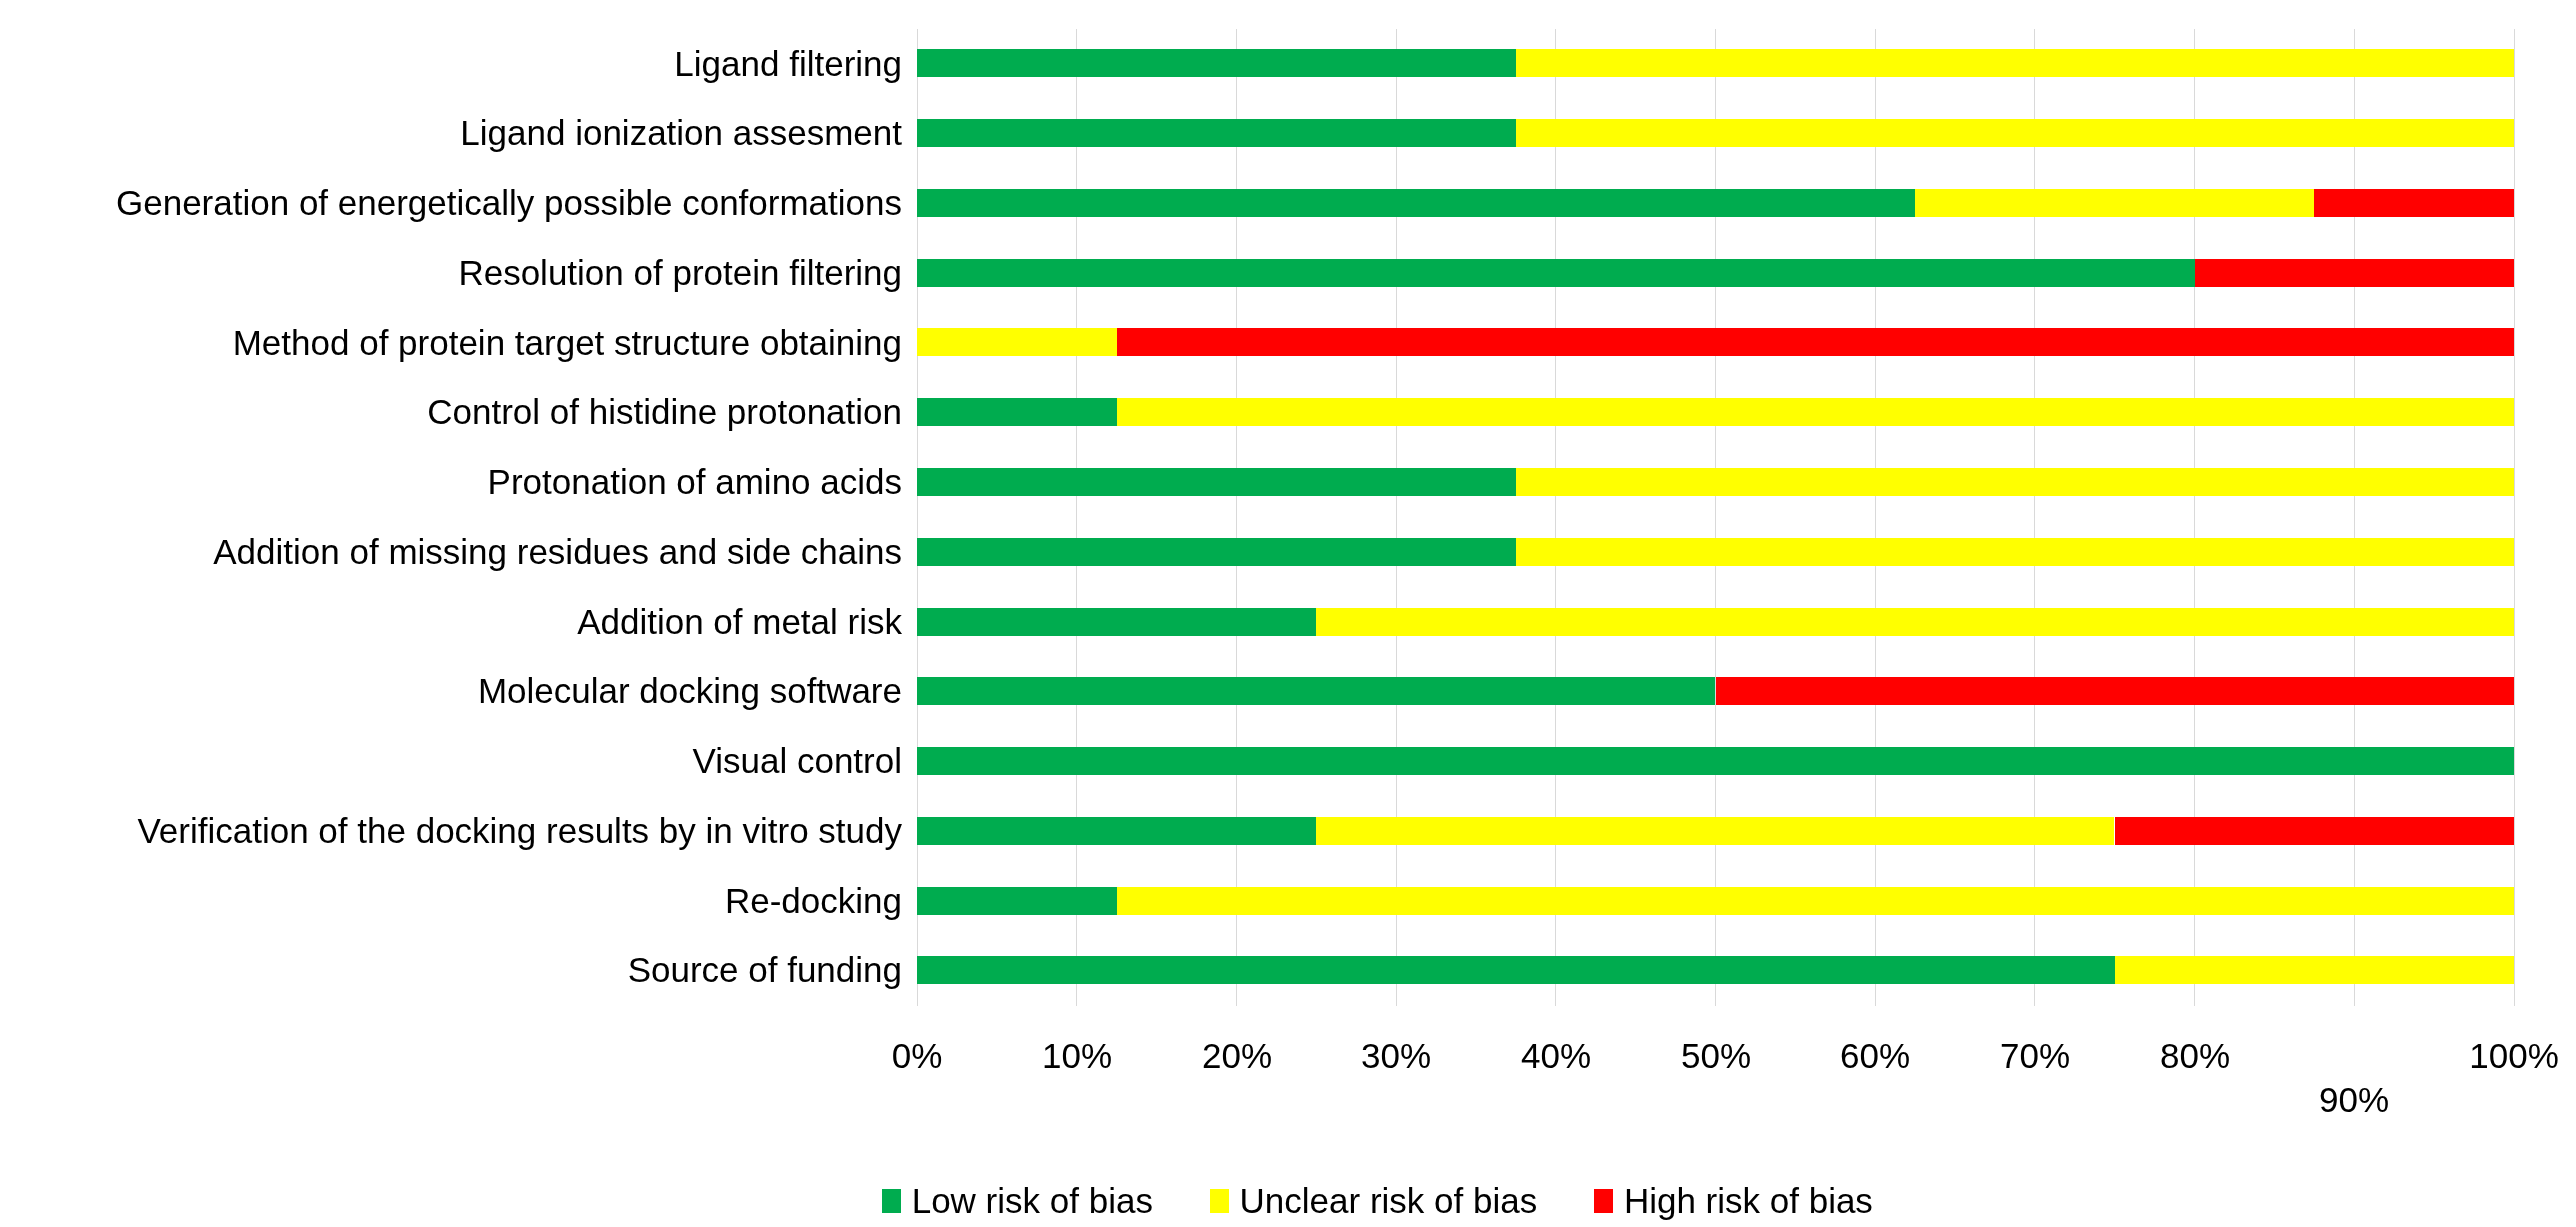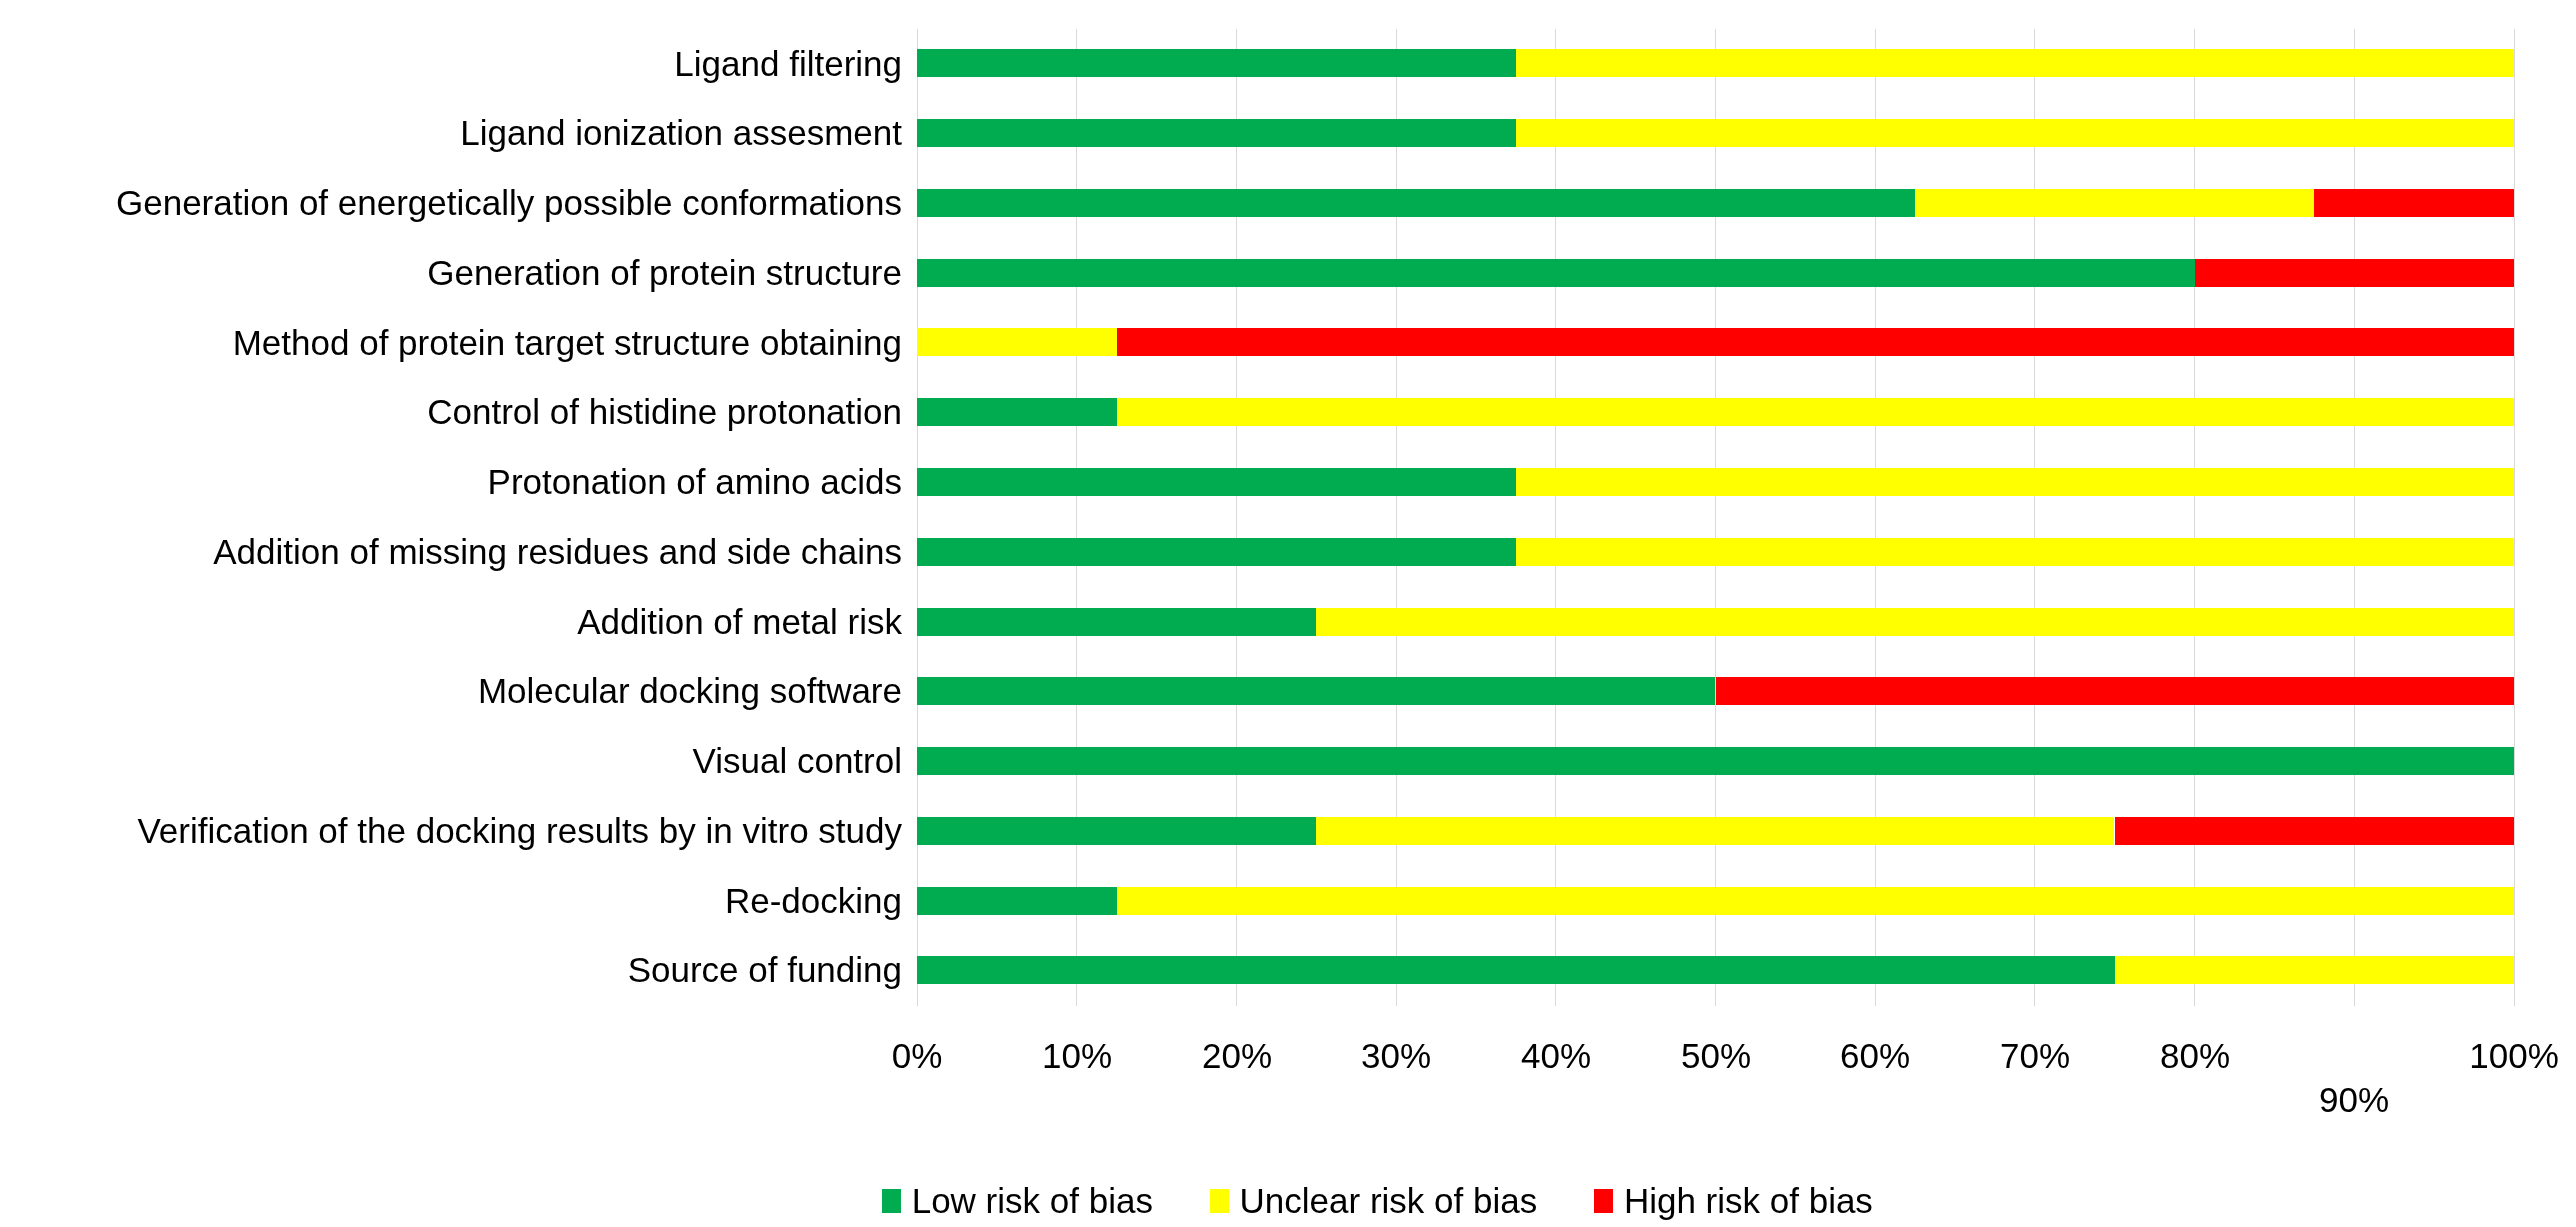--- a/index.html
+++ b/index.html
@@ -116,21 +116,21 @@
       <div class="bar-segment" style="left: 2115px; width: 399px; top: 817px; background: rgb(255, 0, 0);"></div>
       <div class="bar-segment" style="left: 917px; width: 200px; top: 887px; background: rgb(0, 172, 79);"></div>
       <div class="bar-segment" style="left: 1117px; width: 1397px; top: 887px; background: rgb(255, 255, 0);"></div>
       <div class="bar-segment" style="left: 917px; width: 1198px; top: 956px; background: rgb(0, 172, 79);"></div>
       <div class="bar-segment" style="left: 2115px; width: 399px; top: 956px; background: rgb(255, 255, 0);"></div>
     </div>
   <div id="labels">
       <div class="category-label" style="right: 1674px; top: 43px;">Ligand filtering</div>
       <div class="category-label" style="right: 1674px; top: 112px;">Ligand ionization assesment</div>
       <div class="category-label" style="right: 1674px; top: 182px;">Generation of energetically possible conformations</div>
-      <div class="category-label" style="right: 1674px; top: 252px;">Generation of protein structure</div>
+      <div class="category-label" style="right: 1674px; top: 252px;">Resolution of protein filtering</div>
       <div class="category-label" style="right: 1674px; top: 322px; margin-left: 12px;">Method of protein target structure obtaining</div>
       <div class="category-label" style="right: 1674px; top: 391px;">Control of histidine protonation</div>
       <div class="category-label" style="right: 1674px; top: 461px;">Protonation of amino acids</div>
       <div class="category-label" style="right: 1674px; top: 531px;">Addition of missing residues and side chains</div>
       <div class="category-label" style="right: 1674px; top: 601px;">Addition of metal risk</div>
       <div class="category-label" style="right: 1674px; top: 670px;">Molecular docking software</div>
       <div class="category-label" style="right: 1674px; top: 740px;">Visual control</div>
       <div class="category-label" style="right: 1674px; top: 810px; margin-left: 32px;">Verification of the docking results by in vitro study</div>
       <div class="category-label" style="right: 1674px; top: 880px;">Re-docking</div>
       <div class="category-label" style="right: 1674px; top: 949px;">Source of funding</div>

